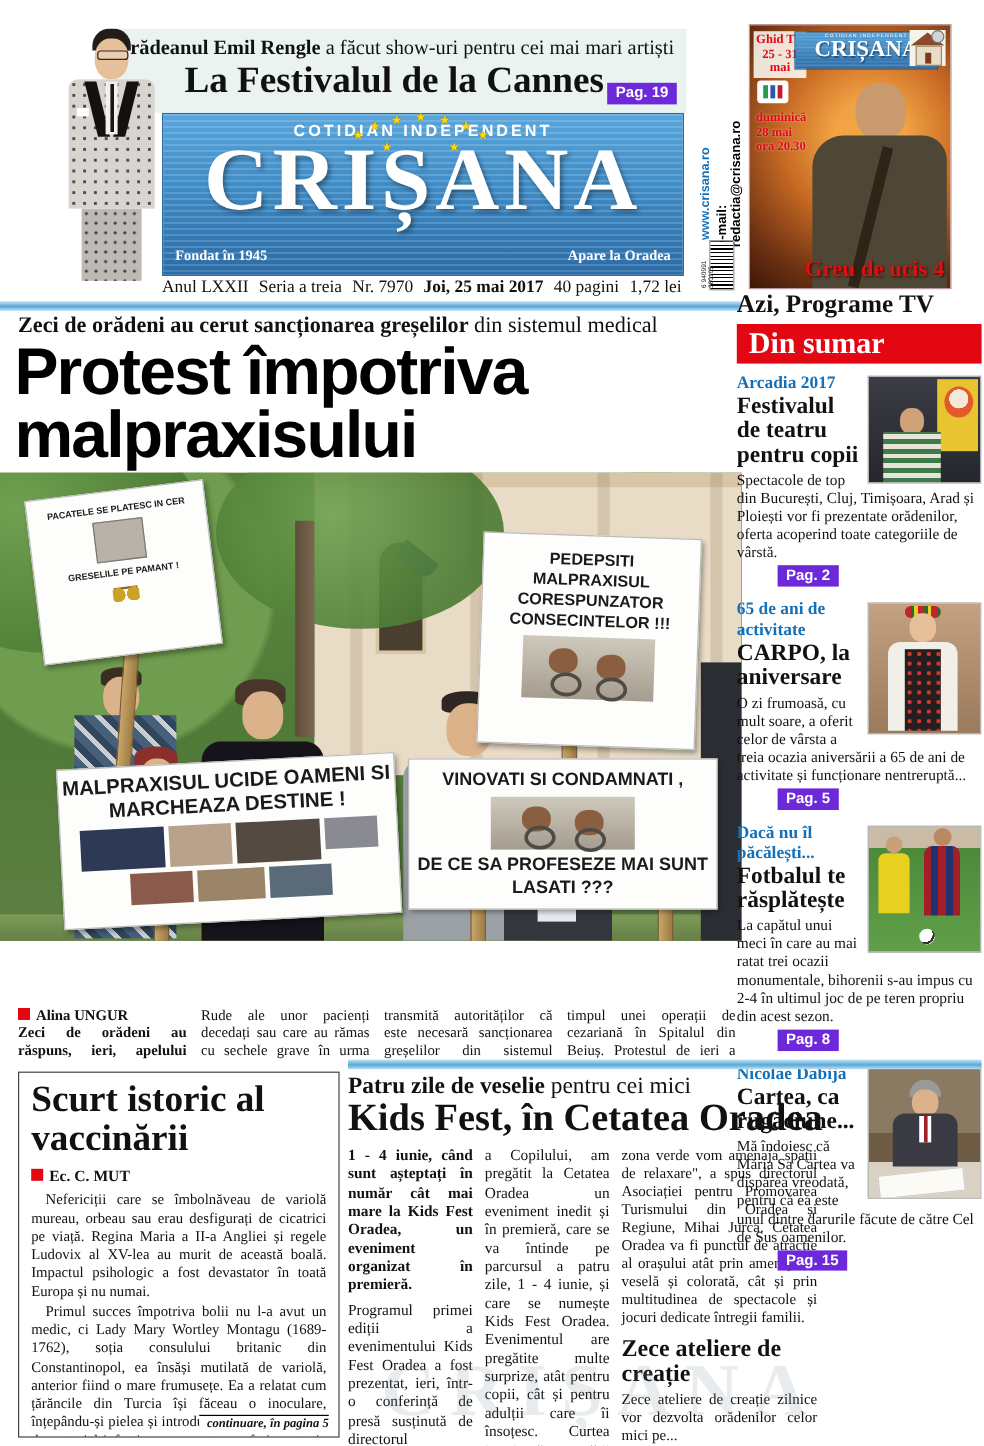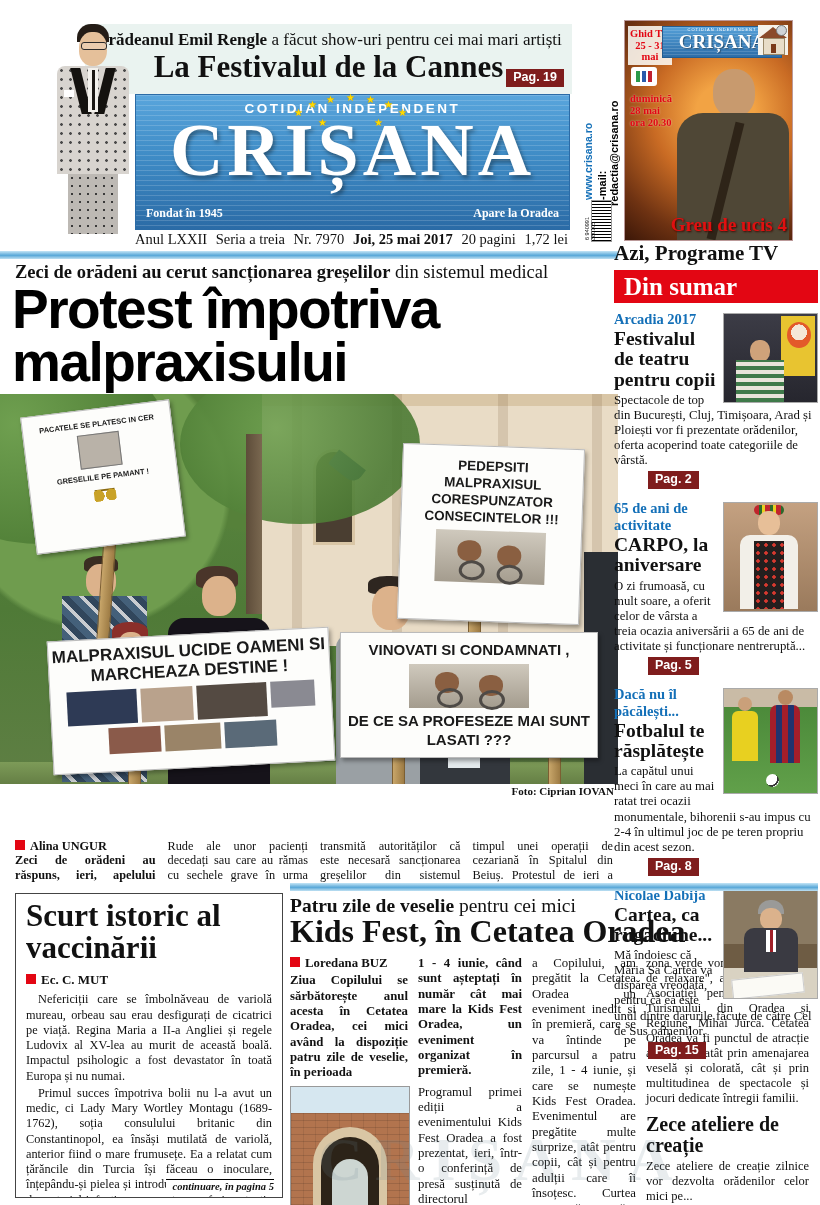--- a/index.html
+++ b/index.html
@@ -1,20 +1,20 @@
 <!DOCTYPE html>
 <html><head>
 <meta charset="utf-8">
 <style>
   html,body{margin:0;padding:0;background:#888;}
   #page{position:relative;width:820px;height:1205px;background:#fff;overflow:hidden;
         font-family:"Liberation Serif", serif;color:#111;margin:0 auto;}
   .abs{position:absolute;}
   .sq{display:inline-block;width:10px;height:10px;background:#e30613;margin-right:5px;vertical-align:baseline;}
-  .pag{display:inline-block;background:#7f1d1d;color:#fff;font-family:"Liberation Sans",sans-serif;
+  .pag{display:inline-block;background:#6d28d9;color:#fff;font-family:"Liberation Sans",sans-serif;
        font-weight:bold;font-size:12.5px;padding:2px 7px;line-height:1.1;}
   
   .top-banner{left:85px;top:24px;width:487px;height:70px;background:#eaf3f0;z-index:1;text-align:center;}
   .tb-line1{margin-top:6px;font-size:17px;}
   .tb-line1 b{font-weight:bold;}
   .tb-line2{font-size:31px;font-weight:bold;line-height:34px;}
   .tb-badge{position:absolute;right:8px;bottom:7px;}
   
   .rengle{left:52px;top:24px;width:82px;height:210px;z-index:2;}
   .rengle .hair{position:absolute;left:25px;top:0;width:32px;height:18px;background:#241c16;border-radius:14px 14px 0 0;}
@@ -234,21 +234,21 @@
   <div class="abs barcode">
     <div class="bars"></div>
     <div class="num">6 940991 380105</div>
   </div>
 
   <div class="abs info-bar">
     <span>Anul LXXII</span>
     <span>Seria a treia</span>
     <span>Nr. 7970</span>
     <span style="font-weight:bold">Joi, 25 mai 2017</span>
-    <span>20 pagini</span>
+    <span>40 pagini</span>
     <span>1,72 lei</span>
   </div>
   <div class="abs sep-blue sep-main"></div>
 
   <div class="abs main-headline">Protest împotriva malpraxisului</div>
   <div class="abs main-kicker"><b>Zeci de orădeni au cerut sancționarea greșelilor</b><span> din sistemul medical</span></div>
 
   <div class="abs main-photo">
     <div class="building">
       <div class="pil" style="left:30px"></div>
@@ -325,21 +325,20 @@
       <div class="cuffs" style="width:120px;height:44px">
         <div class="fist" style="left:26px;top:8px"></div>
         <div class="fist" style="left:70px;top:11px"></div>
         <div class="ring" style="left:28px;top:24px"></div>
         <div class="ring" style="left:70px;top:26px"></div>
       </div>
       <div>DE CE SA PROFESEZE MAI SUNT LASATI ???</div>
     </div>
   </div>
 
-  <div class="abs photo-credit">Foto: Ciprian IOVAN</div>
 
   <div class="abs main-cols">
     <div class="c bold-col">
       <span class="sq"></span><span>Alina UNGUR</span><br>
       <span>Zeci de orădeni au răspuns, ieri, apelului Deliei Scorțe, mama Patriciei Aktaa, și au protestat, pașnic, împotriva malpraxisului.</span>
     </div>
     <div class="c">Rude ale unor pacienți decedați sau care au rămas cu sechele grave în urma unor erori medicale, după cum au susținut aparținătorii, au dorit să tragă un semnal de alarmă și să le</div>
     <div class="c">transmită autorităților că este necesară sancționarea greșelilor din sistemul sanitar. Printre cei prezenți a fost și familia Gruie, soțul și cei doi copii ai Marcelei Gruie, tânăra care a murit în</div>
     <div class="c">
       <span>timpul unei operații de cezariană în Spitalul din Beiuș.</span>
@@ -353,30 +352,20 @@
     <div class="vac-by"><span class="sq"></span><span>Ec. C. MUT</span></div>
     <p class="vac-p">Nefericiții care se îmbolnăveau de variolă mureau, orbeau sau erau desfigurați de cicatrici pe viață. Regina Maria a II-a Angliei și regele Ludovix al XV-lea au murit de această boală. Impactul psihologic a fost devastator în toată Europa și nu numai.</p>
     <p class="vac-p">Primul succes împotriva bolii nu l-a avut un medic, ci Lady Mary Wortley Montagu (1689-1762), soția consulului britanic din Constantinopol, ea însăși mutilată de variolă, anterior fiind o mare frumusețe. Ea a relatat cum țărăncile din Turcia își făceau o inoculare, înțepându-și pielea și introducând cantități infime de material infecțios, care putea conferi protecție pentru toată viața, fără urme de variolă.</p>
     <span class="vac-cont">continuare, în pagina 5</span>
   </div>
 
   <div class="abs sep-blue sep-kids"></div>
   <div class="abs kids-kicker"><b>Patru zile de veselie</b><span> pentru cei mici</span></div>
   <div class="abs kids-headline">Kids Fest, în Cetatea Oradea</div>
   <div class="abs kids-cols">
-    <div class="kc1">
-      <div class="kids-by"><span class="sq"></span><span>Loredana BUZ</span></div>
-      <div class="kids-lead">Ziua Copilului se sărbătorește anul acesta în Cetatea Oradea, cei mici având la dispoziție patru zile de veselie, în perioada</div>
-      <div class="fortress">
-        <div class="fort-wall"></div>
-        <div class="arch1"></div>
-        <div class="arch2"></div>
-        <div class="arch3"></div>
-      </div>
-    </div>
     <div class="kc2">
       <div class="kids-lead">1 - 4 iunie, când sunt așteptați în număr cât mai mare la Kids Fest Oradea, un eveniment organizat în premieră.</div>
       <div style="margin-top:6px">Programul primei ediții a evenimentului Kids Fest Oradea a fost prezentat, ieri, într-o conferință de presă susținută de directorul Asociației pentru Promovarea Turismului din Oradea și Regiune, Mihai Jurca, împreună cu directorul Muzeului Cetății și Orașului Oradea, Angela Lupșea. „Oradea devine încet-încet o locație de city-break. Cu ocazia Zilei Internaționale</div>
     </div>
     <div class="kc3">a Copilului, am pregătit la Cetatea Oradea un eveniment inedit și în premieră, care se va întinde pe parcursul a patru zile, 1 - 4 iunie, și care se numește Kids Fest Oradea. Evenimentul are pregătite multe surprize, atât pentru copii, cât și pentru adulții care îi însoțesc. Curtea interioară a cetății va fi folosită pentru spectacole și tot aici se va amenaja un spațiu de joacă special, la fel ca și cel organizat în cadrul Târgului de Paști în Piața Unirii. În zona Palatului Princiar vom avea parte de mâncăruri și dulciuri pentru copii, iar pe</div>
     <div class="kc4">
       <div>zona verde vom amenaja spații de relaxare", a spus directorul Asociației pentru Promovarea Turismului din Oradea și Regiune, Mihai Jurca. Cetatea Oradea va fi punctul de atracție al orașului atât prin amenajarea veselă și colorată, cât și prin multitudinea de spectacole și jocuri dedicate întregii familii.</div>
       <div class="kids-subhead">Zece ateliere de creație</div>
       <div>Zece ateliere de creație zilnice vor dezvolta orădenilor celor mici pe...</div>
 

